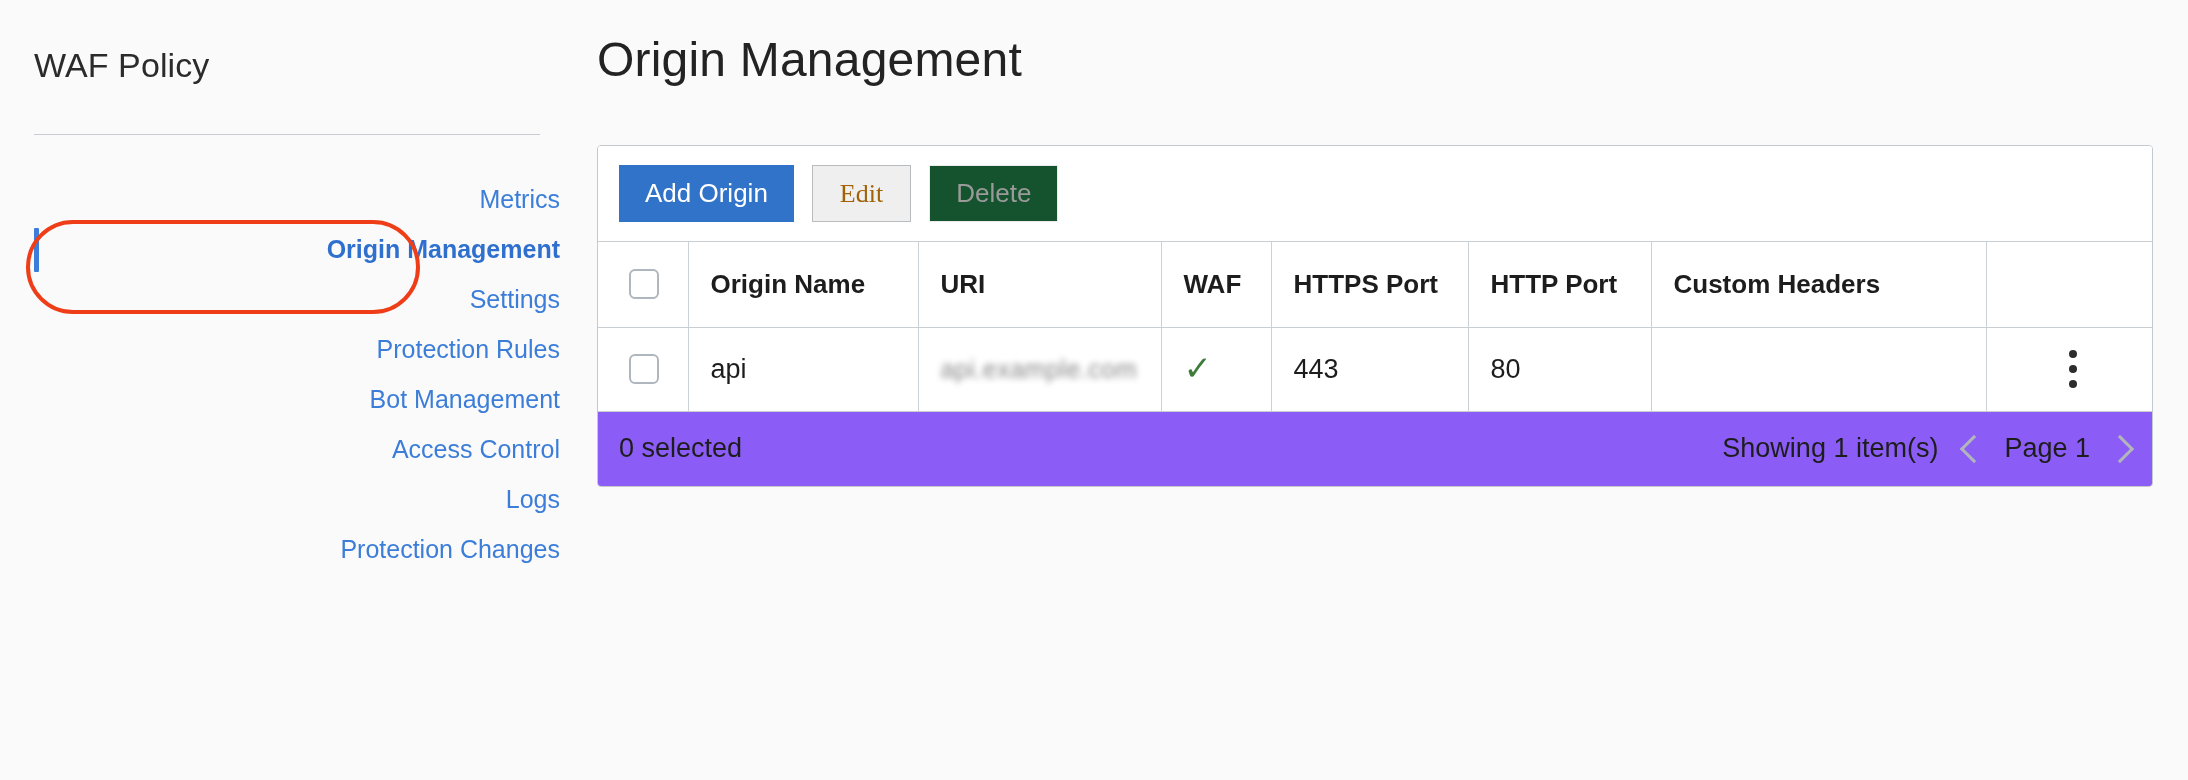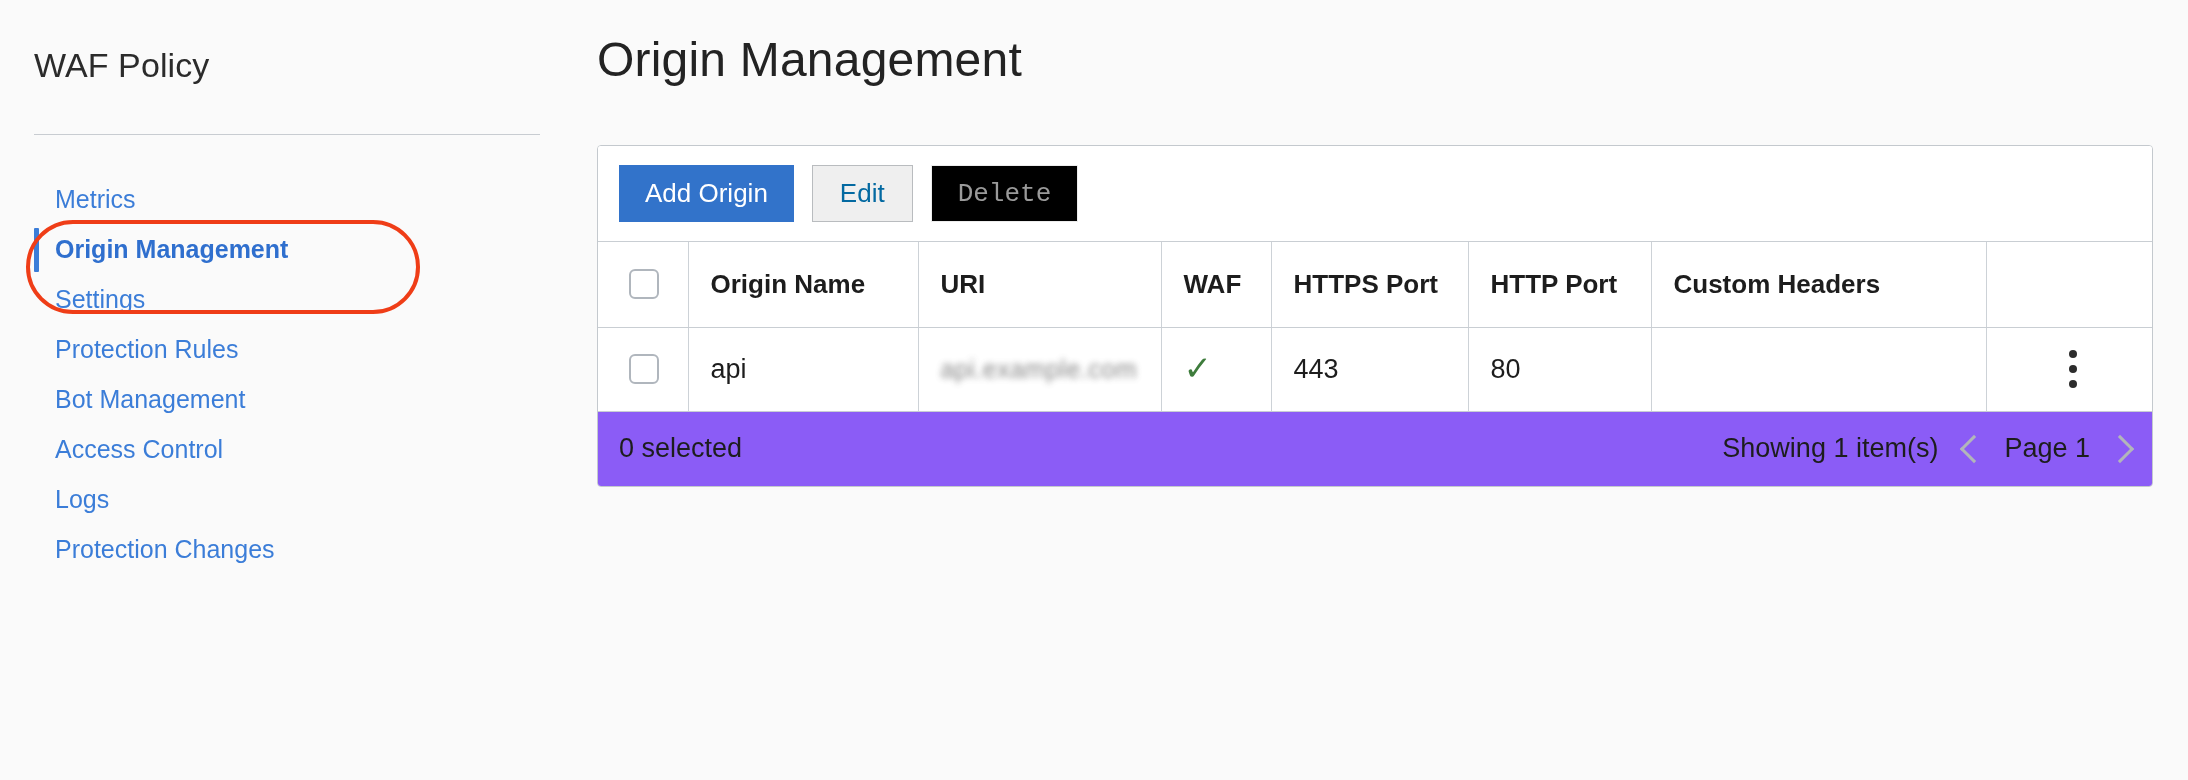--- a/index.html
+++ b/index.html
@@ -53,22 +53,23 @@
     left: 0;
     top: 174px;
     width: 560px;
   }
 
   .nav-item {
     position: relative;
     height: 50px;
     display: flex;
     align-items: center;
-    padding-left: 55px;
+    padding-left: 39px;
     cursor: pointer;
+    justify-content: flex-end;
   }
 
   .nav-item .nav-label {
     font-size: 25px;
     color: #3b7dd8;
     font-weight: 400;
     line-height: 1;
     white-space: nowrap;
   }
 
@@ -156,33 +157,33 @@
 
   .btn-primary {
     background: #3273ca;
     color: #ffffff;
     border: 1px solid #3273ca;
     padding: 0 25px;
   }
 
   .btn-disabled-outline {
     background: #efefef;
-    color: #0369a1;
+    color: #a16207;
     border: 1px solid #b9bcbf;
     padding: 11px 27px;
     cursor: default;
+    font-family: Liberation Serif, serif;
   }
 
   .btn-disabled-flat {
-    background: #000000;
+    background: #14532d;
     color: #9a9a9a;
     border: 1px solid #ececec;
     padding: 8px 26px;
     cursor: default;
-    font-family: Liberation Mono, monospace;
   }
 
   
   .tbl {
     width: 100%;
     border-collapse: collapse;
     table-layout: fixed;
   }
 
   .tbl col.c-check  { width: 90px;  }

